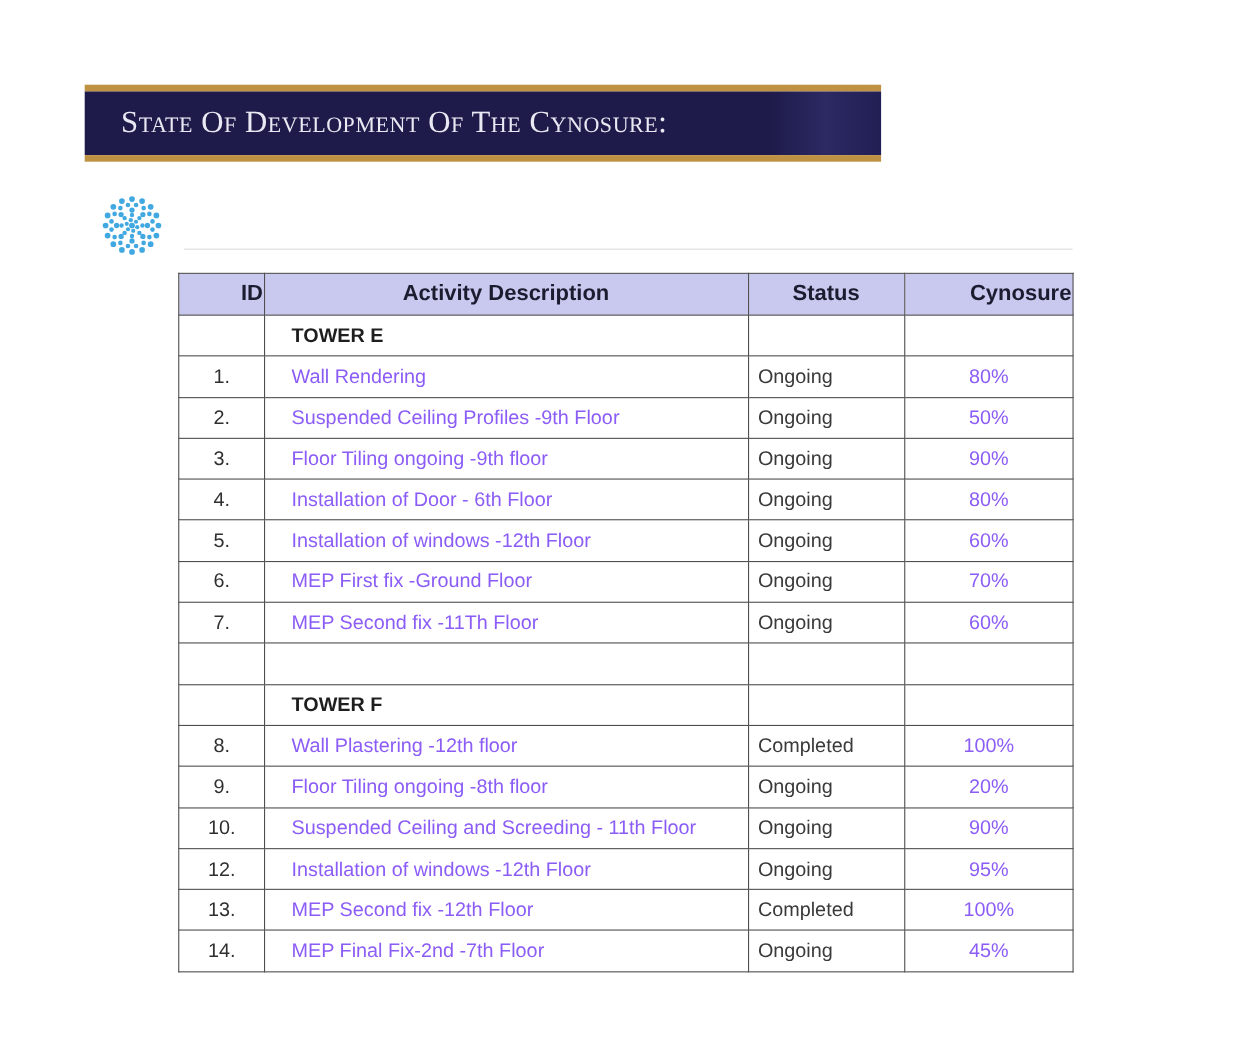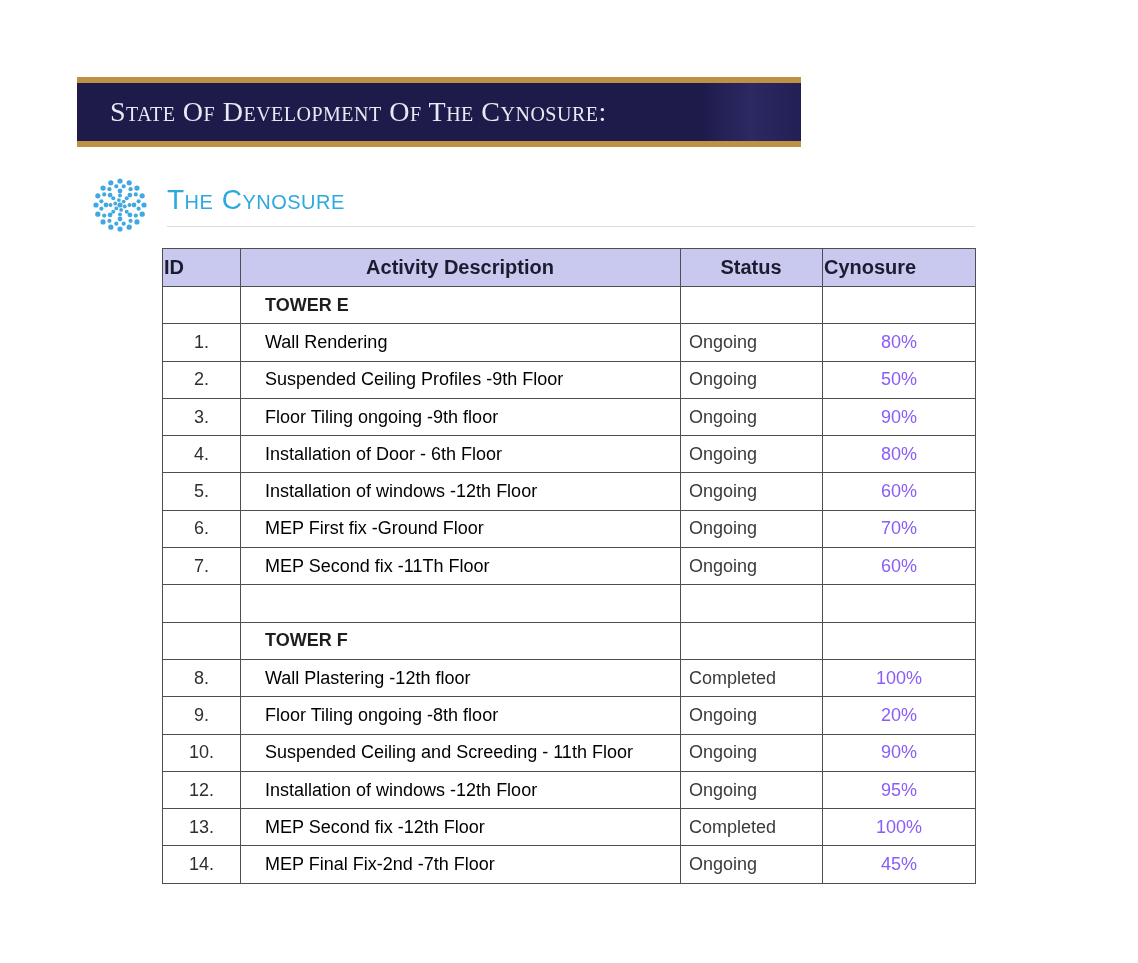--- a/index.html
+++ b/index.html
@@ -85,24 +85,24 @@
     overflow: hidden;
     white-space: nowrap;
   }
   table.report thead tr { height: 38px; }
   table.report tbody tr { height: 37.3px; }
   table.report th {
     background: #c9c8ee;
     color: #1c1c30;
     font-size: 20px;
     font-weight: bold;
-    text-align: left;
+    text-align: right;
   }
   .col-id       { width: 78px;  text-align: center; font-size: 18px; color: #2f2f2f; }
-  .col-activity { width: 440px; text-align: left; padding-left: 24px; font-size: 18px; color: #000000; }
+  .col-activity { width: 440px; text-align: left; padding-left: 24px; font-size: 18px; color: #8b5cf6; }
   .col-status   { width: 142px; text-align: left; padding-left: 8px; font-size: 18px; color: #3a3a3a; }
   .col-progress { width: 153px; text-align: center; font-size: 18px; color: #8b5cf6; }
   tr.group td.col-activity {
     font-weight: bold;
     font-size: 18px;
     color: #1e1e1e;
   }
 </style>
 </head>
 <body>
@@ -168,21 +168,20 @@
           <circle cx="30.11" cy="33.88" r="1.9"></circle>
           <circle cx="25.33" cy="32.40" r="1.9"></circle>
           <circle cx="24.22" cy="27.52" r="1.9"></circle>
           <circle cx="27.89" cy="24.12" r="1.9"></circle>
           <circle cx="32.67" cy="25.60" r="1.9"></circle>
           <circle cx="29.00" cy="29.00" r="2.6"></circle>
         </g>
     </svg>
   </div>
 
-  <div class="section-title">The Cynosure</div>
   <div class="section-divider"></div>
 
   <table class="report">
     <thead>
       <tr>
         <th class="col-id">ID</th>
         <th class="col-activity" style="text-align:center; padding-left:0;">Activity Description</th>
         <th class="col-status" style="text-align:center; padding-left:0;">Status</th>
         <th class="col-progress">Cynosure</th>
       </tr>

